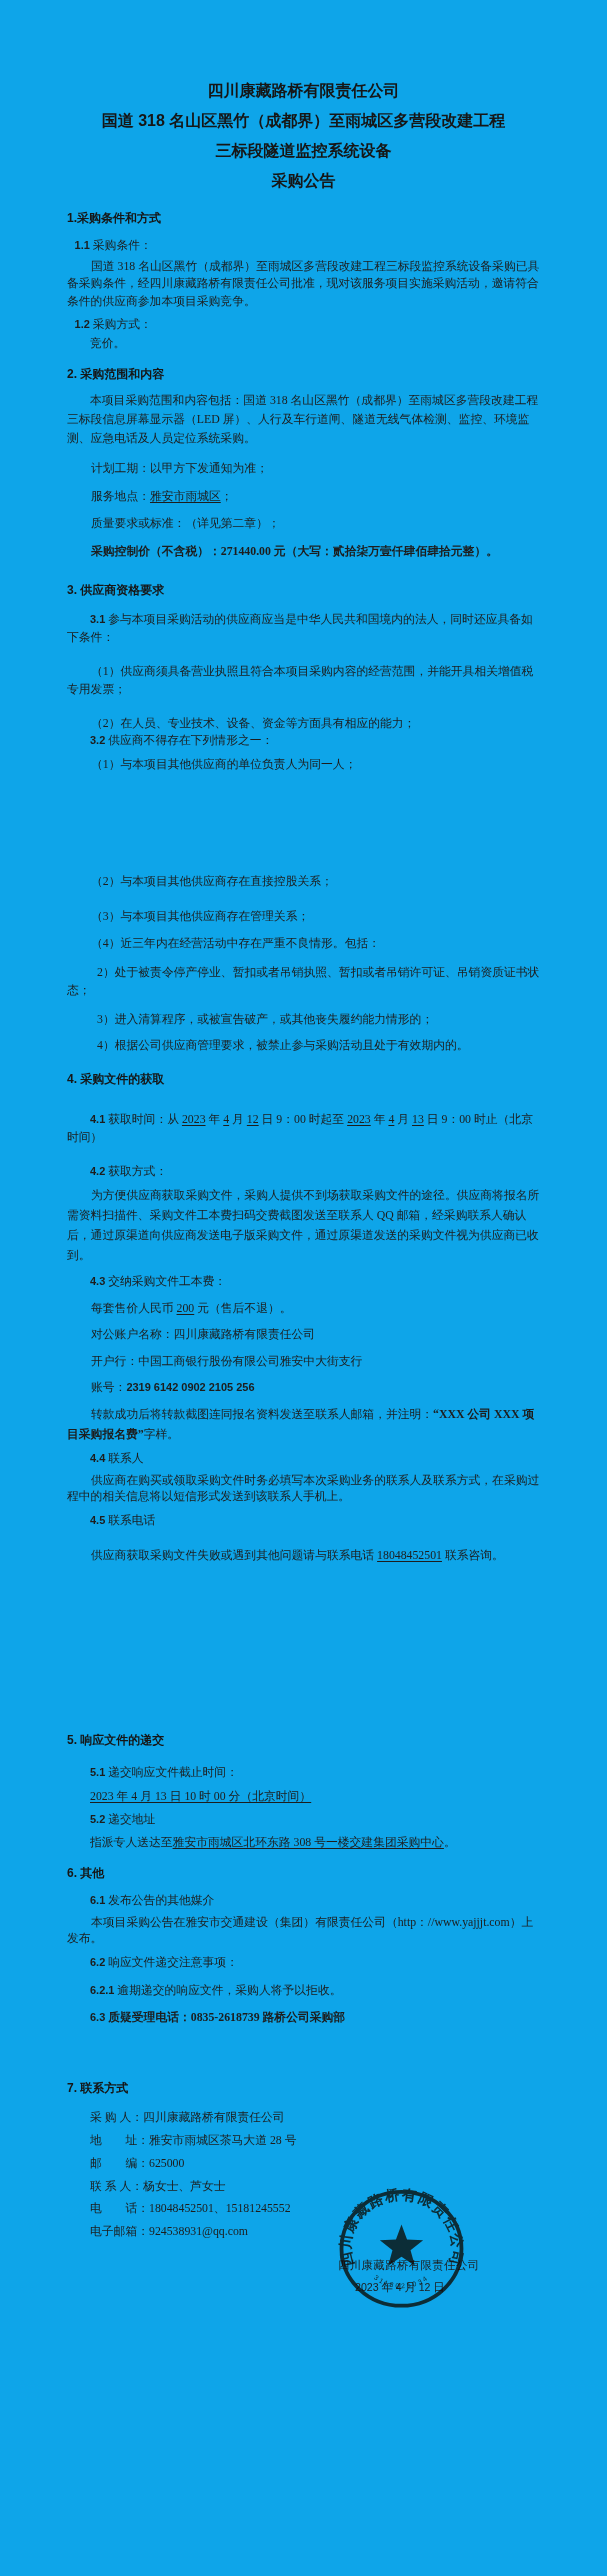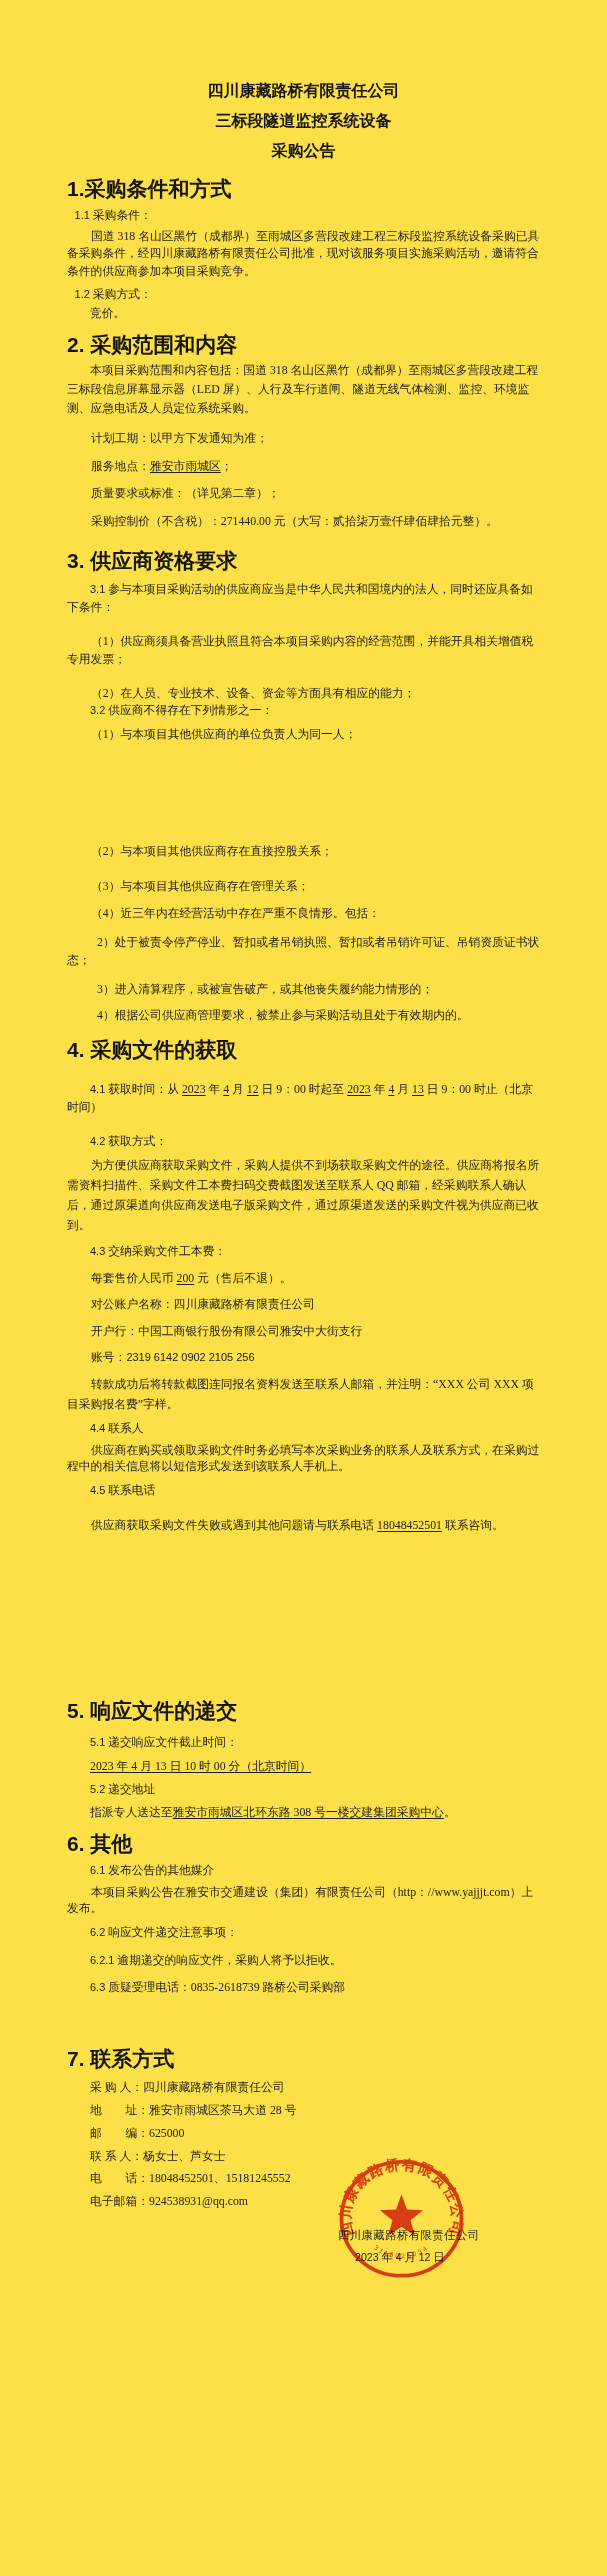--- a/index.html
+++ b/index.html
@@ -1,44 +1,45 @@
 <!DOCTYPE html>
 <html style="--seal: #d5372d;font-size:12px"><head>
 <meta charset="utf-8">
 <style>
   :root{ --seal:#d5372d; }
   html,body{margin:0;padding:0;background:#ffffff;}
   .page{
-    position:relative; width:607px; height:2576px; background:#fde047; overflow:hidden;
+    position:relative; width:607px; height:2576px; background:#0ea5e9; overflow:hidden;
     font-family:"Liberation Serif","DejaVu Serif",serif; color:#1d1d1d;
   }
   .content{ padding:76px 67px 0 67px; }
   p{ margin:0; font-size:11.8px; line-height:17.5px; }
   .t{ font-family:"Liberation Sans","DejaVu Sans",sans-serif; font-weight:700;
       font-size:16px; line-height:30px; text-align:center; margin:0; color:#161616;}
   .h{ font-family:"Liberation Sans","DejaVu Sans",sans-serif; font-weight:700;
-      font-size:21px; line-height:23px; margin:0; color:#161616;}
+      font-size:12px; line-height:23px; margin:0; color:#161616;}
   .lh21{line-height:16px} .lh25{line-height:19px} .lh26{line-height:20px}
   .in10{text-indent:7.6px} .in30{text-indent:23px} .in32{text-indent:24px} .in40{text-indent:30px}
   .su{ text-decoration:underline; text-underline-offset:2.3px; }
-  .sb{ font-weight:400; }
+  .sb{ font-weight:700; }
   .sn{ font-family:"Liberation Sans","DejaVu Sans",sans-serif; font-size:0.93em; }
   .sig-area{ position:relative; padding-top:51px; height:429px; }
   .seal{ position:absolute; left:269px; top:162px; width:131px; height:123px;
          mix-blend-mode:multiply; opacity:.93; }
   .sig-company{ position:absolute; left:271px; top:231px; font-size:11.4px; letter-spacing:0.4px; }
   .sig-date{ position:absolute; left:288px; top:253px; font-size:11.4px; }
 </style>
 </head>
 <body>
 
 <div class="page">
   <div class="content">
 
     <p class="t">四川康藏路桥有限责任公司</p>
+    <p class="t">国道 318 名山区黑竹（成都界）至雨城区多营段改建工程</p>
     <p class="t">三标段隧道监控系统设备</p>
     <p class="t">采购公告</p>
 
     <p class="h" style="margin-top:10.6px">1.采购条件和方式</p>
     <p class="in10" style="margin-top:7.6px"><span class="sb sn">1.1</span><span> 采购条件：</span></p>
     <p class="in32" style="margin-top:3px">国道 318 名山区黑竹（成都界）至雨城区多营段改建工程三标段监控系统设备采购已具备采购条件，经四川康藏路桥有限责任公司批准，现对该服务项目实施采购活动，邀请符合条件的供应商参加本项目采购竞争。</p>
     <p class="in10" style="margin-top:6px"><span class="sb sn">1.2</span><span> 采购方式：</span></p>
     <p class="in30" style="margin-top:1.5px">竞价。</p>
 
     <p class="h" style="margin-top:10.6px">2. 采购范围和内容</p>

